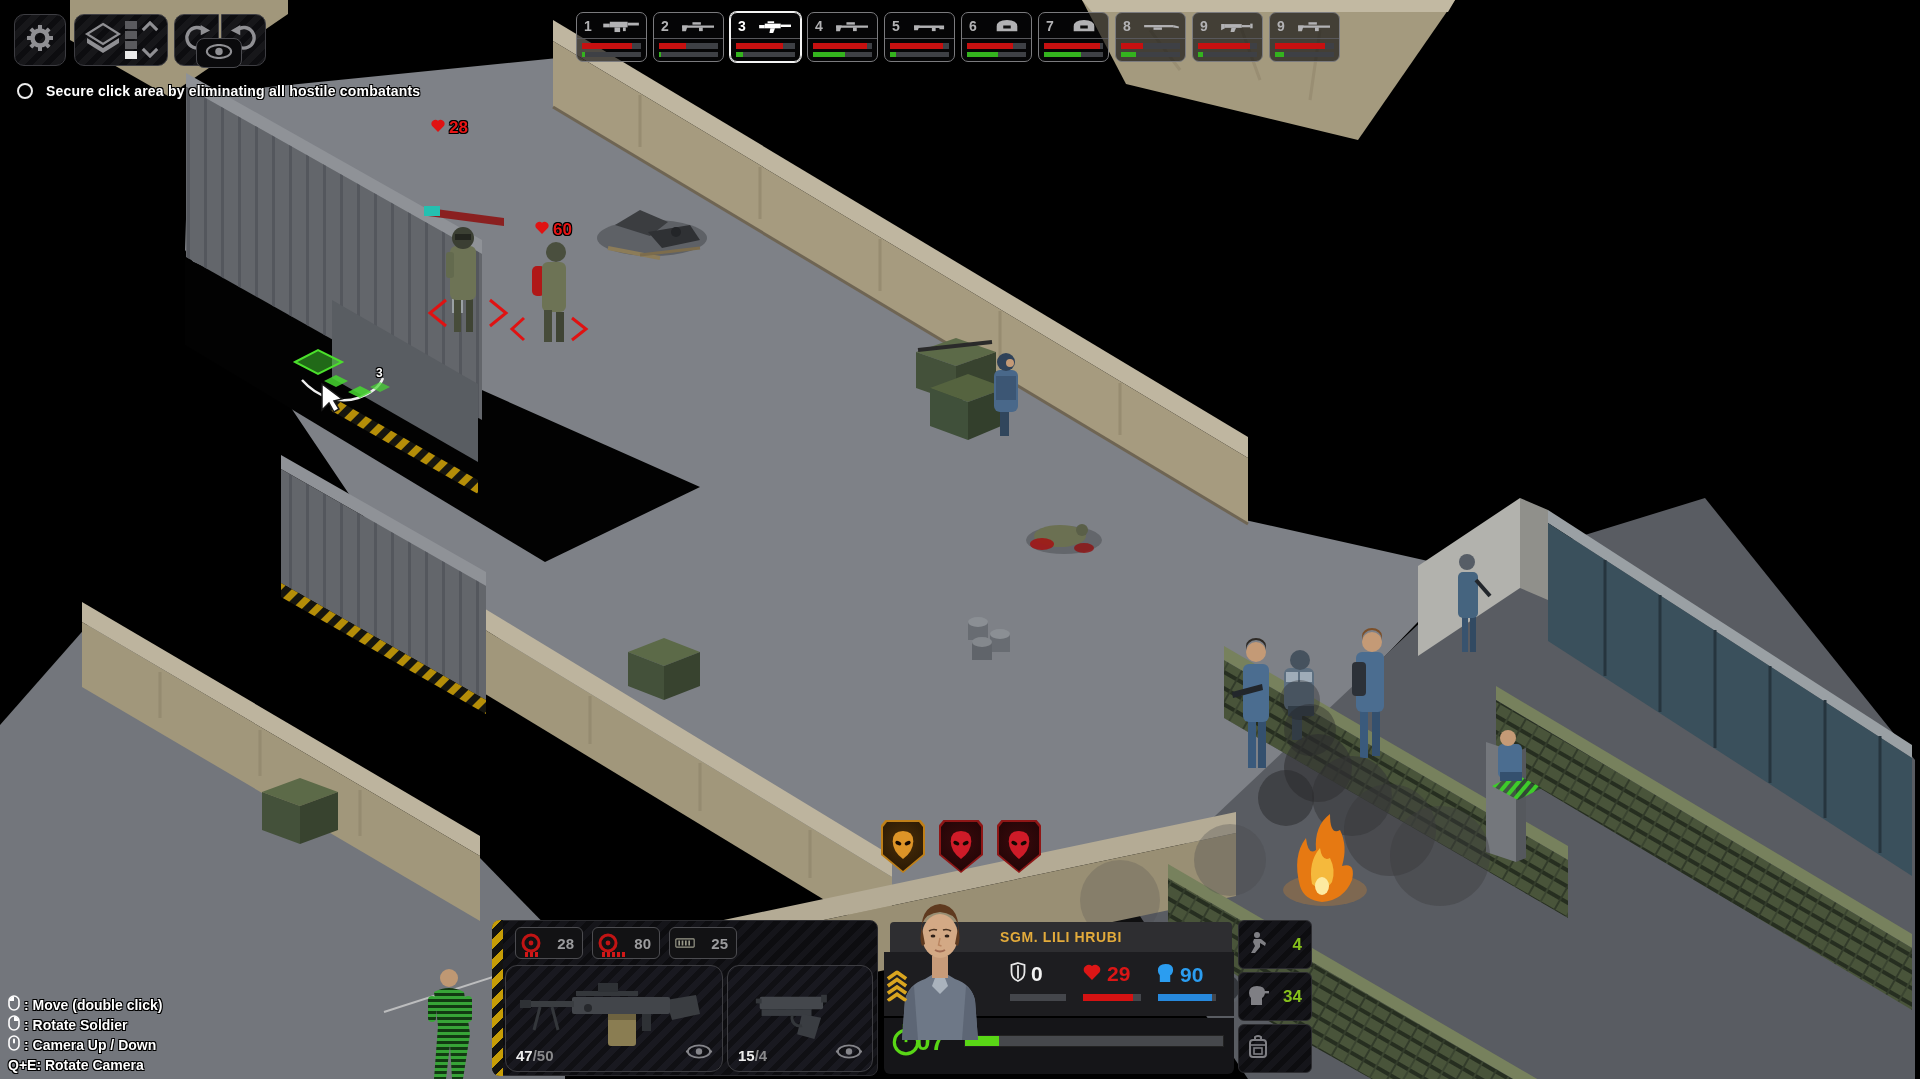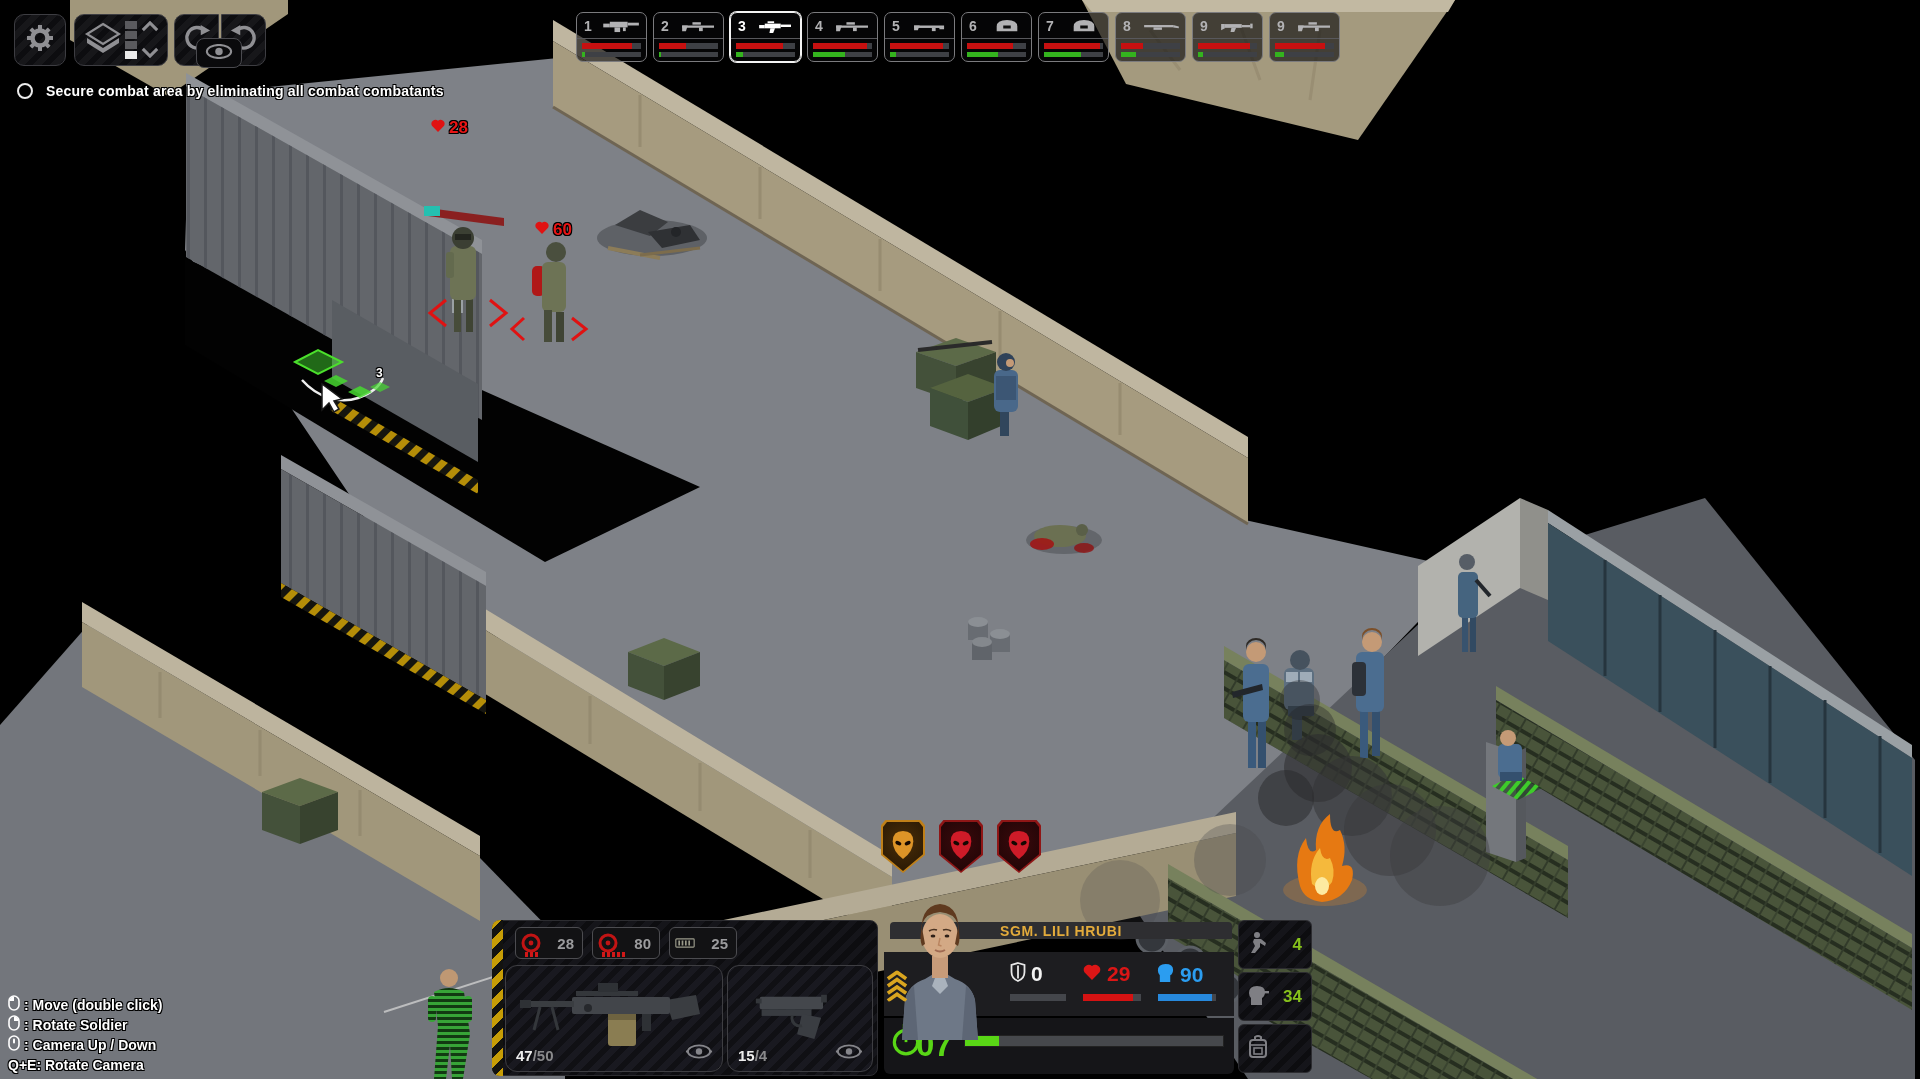--- a/index.html
+++ b/index.html
@@ -66,37 +66,37 @@
   .wbox{position:absolute;top:44px;height:105px;border:1px solid #3e3e42;border-radius:12px;
     background:repeating-linear-gradient(135deg,#191920 0 6px,#101014 6px 12px);}
   #wbox-primary{left:12px;width:216px;}
   #wbox-secondary{left:234px;width:144px;}
   .wbox .gun{position:absolute;left:50%;top:46%;transform:translate(-50%,-50%);}
   .wbox .ammo{position:absolute;left:10px;bottom:7px;font-size:15px;font-weight:bold;color:#ededed;}
   .wbox .ammo .mx{color:#8a8a8c;}
   .wbox .reye{position:absolute;right:9px;bottom:8px;color:#85858a;}
   
   #soldier-panel{position:absolute;left:884px;top:920px;width:350px;height:156px;z-index:6;}
-  #name-bar{position:absolute;left:6px;top:2px;width:342px;height:17px;background:#2e2e31;border-radius:4px 4px 0 0;
+  #name-bar{position:absolute;left:6px;top:2px;width:342px;height:30px;background:#2e2e31;border-radius:4px 4px 0 0;
     display:flex;align-items:center;justify-content:center;box-sizing:border-box;}
   #name-bar span{color:#e3ab3b;font-size:14px;font-weight:bold;letter-spacing:.6px;}
   #stats-row{position:absolute;left:0;top:32px;width:350px;height:64px;background:#1d1d20;}
   #timer-row{position:absolute;left:0;top:98px;width:350px;height:56px;background:#151518;border-radius:0 0 6px 6px;}
   #portrait{position:absolute;left:14px;top:-26px;width:84px;height:146px;z-index:3;}
   #rank{position:absolute;left:2px;top:50px;z-index:4;}
   .stat{position:absolute;top:42px;display:flex;align-items:center;gap:5px;}
   .stat .v{font-size:21px;font-weight:bold;}
   .sbar{position:absolute;top:74px;height:7px;background:#44464b;}
   .sbar .fill{height:100%;}
   #stat-armor{left:126px;}  #bar-armor{left:126px;width:56px;}
   #stat-hp{left:198px;color:#dc1616;} #bar-hp{left:199px;width:58px;}
   #stat-psi{left:272px;color:#2b9df0;} #bar-psi{left:274px;width:58px;}
   #bar-armor .fill{background:#cfcfcf;} #bar-hp .fill{background:#d41212;} #bar-psi .fill{background:#2789dd;}
   #stat-armor .v{color:#f2f2f2;} #stat-hp .v{color:#dc1616;} #stat-psi .v{color:#2b9df0;}
-  #timer-row .tu{position:absolute;left:32px;top:8px;font-size:33px;font-weight:bold;color:#59d616;}
+  #timer-row .tu{position:absolute;left:32px;top:8px;font-size:26px;font-weight:bold;color:#59d616;}
   #tu-bar{position:absolute;left:80px;top:17px;width:258px;height:10px;background:#46484c;border:1px solid #222;}
   #tu-bar .fill{height:100%;background:#59d616;}
   #stopwatch{position:absolute;left:6px;top:5px;color:#59d616;}
   
   #side-counters{position:absolute;left:1238px;top:920px;width:74px;z-index:6;}
   .scell{height:49px;margin-bottom:3px;background:repeating-linear-gradient(135deg,#15151a 0 6px,#0d0d10 6px 12px);
     border:1px solid #2c2c30;border-radius:6px;display:flex;align-items:center;box-sizing:border-box;color:#7f7f84;}
   .scell .sv{margin-left:auto;margin-right:9px;color:#86c11c;font-size:17px;font-weight:bold;}
   .scell svg{margin-left:7px;}
   
@@ -608,21 +608,21 @@
         </svg></span>
 </div>
 <div class="tbtn" id="btn-eye">
   <span><svg width="28" height="15">
           <use href="#ic-eye2"></use>
         </svg></span>
 </div>
 
 <div id="objective">
   <span class="circ"></span>
-  <span class="txt outline">Secure combat area by eliminating all combat combatants</span>
+  <span class="txt outline">Secure click area by eliminating all hostile combatants</span>
 </div>
 
 <div id="squad-bar">
   <div class="slot">
     <div class="toprow">
       <span class="slot-num">1</span>
       <svg class="wicon">
             <use href="#wi-lmg"></use>
           </svg>
     </div>

